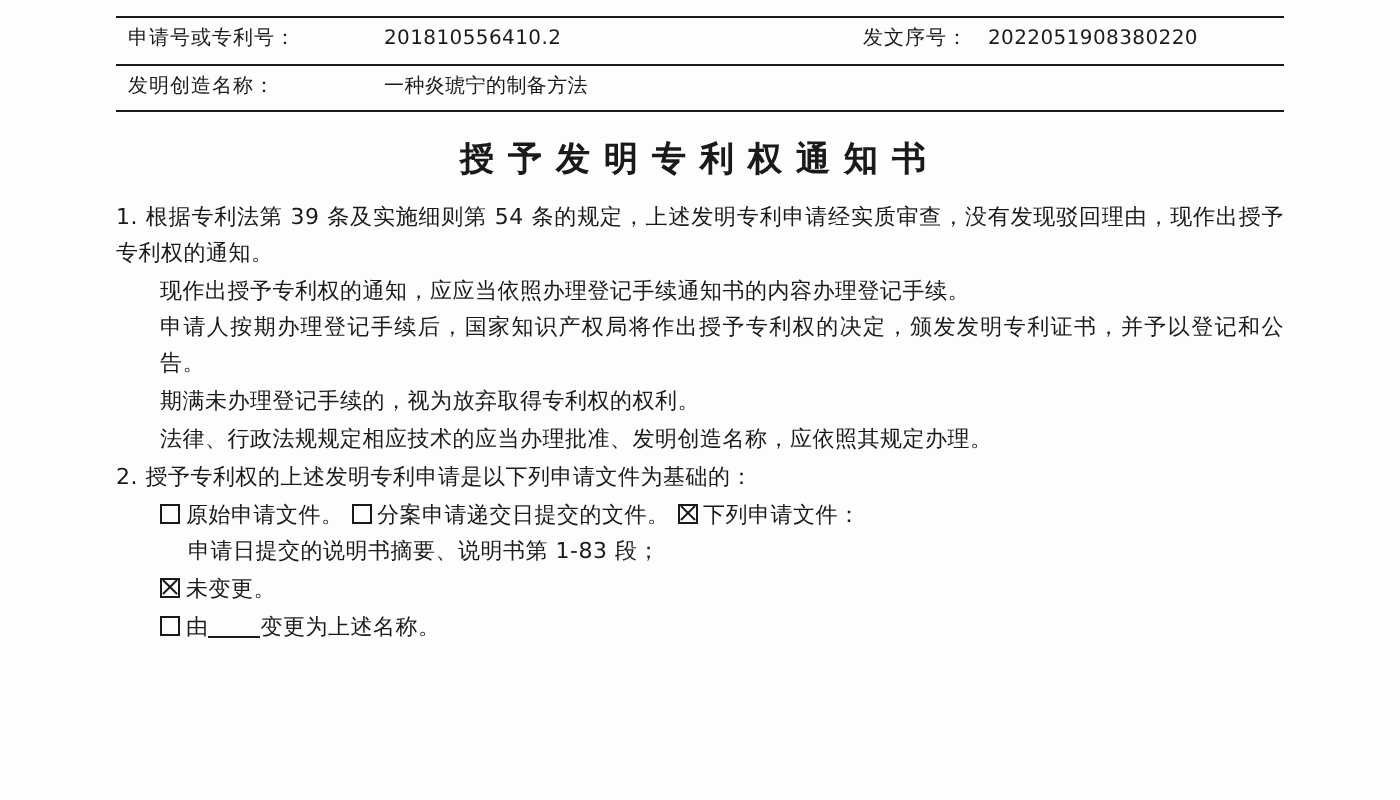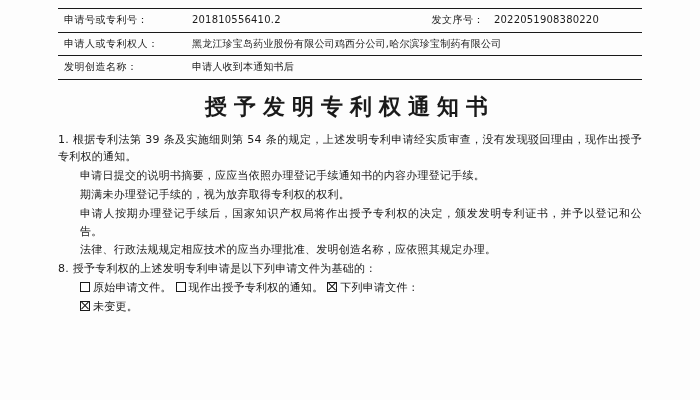--- a/index.html
+++ b/index.html
@@ -49,21 +49,21 @@
   }
   .val {
     letter-spacing: 0.2px;
   }
   .row1-lbl { width: 118px; }
   .row1-val { width: 190px; margin-top: 44px; }
   .row1-lbl2 { width: 92px; text-align: right; padding-right: 8px; margin-top: 41px; }
   
   .doc-title {
     text-align: center;
-    font-size: 22px;
+    font-size: 17px;
     font-weight: bold;
     letter-spacing: 7px;
     margin: 12px 0 9px 0;
     font-family: "DejaVu Serif", "Liberation Serif", serif;
   }
   
   .body-text {
     font-size: 11px;
     line-height: 1.62;
     letter-spacing: 0.25px;
@@ -119,49 +119,49 @@
 
   <table class="header-table">
     <tbody>
         <tr>
       <td class="lbl row1-lbl">申请号或专利号：</td>
       <td class="val row1-val">201810556410.2</td>
       <td class="lbl row1-lbl2">发文序号：</td>
       <td class="val">2022051908380220</td>
     </tr>
     <tr>
-      <td class="lbl">申请人或专利权人：</td>
-      <td class="val" colspan="3">黑龙江珍宝岛药业股份有限公司鸡西分公司,哈尔滨珍宝制药有限公司</td>
-    </tr>
-    <tr>
       <td class="lbl">发明创造名称：</td>
-      <td class="val" colspan="3">申请人收到本通知书后</td>
+      <td class="val" colspan="3">一种炎琥宁的制备方法</td>
     </tr>
   </tbody>
     </table>
 
   <div class="doc-title">授予发明专利权通知书</div>
 
   <div class="body-text">
 
     <div class="p indent1">1. 根据专利法第 39 条及实施细则第 54 条的规定，上述发明专利申请经实质审查，没有发现驳回理由，现作出授予专利权的通知。</div>
-    <div class="p indent2">申请日提交的说明书摘要，应应当依照办理登记手续通知书的内容办理登记手续。</div>
+    <div class="p indent2">现作出授予专利权的通知，应应当依照办理登记手续通知书的内容办理登记手续。</div>
+    <div class="p indent2">申请人按期办理登记手续后，国家知识产权局将作出授予专利权的决定，颁发发明专利证书，并予以登记和公告。</div>
     <div class="p indent2">期满未办理登记手续的，视为放弃取得专利权的权利。</div>
-    <div class="p indent2">申请人按期办理登记手续后，国家知识产权局将作出授予专利权的决定，颁发发明专利证书，并予以登记和公告。</div>
     <div class="p indent2">法律、行政法规规定相应技术的应当办理批准、发明创造名称，应依照其规定办理。</div>
 
-    <div class="p indent1">8. 授予专利权的上述发明专利申请是以下列申请文件为基础的：</div>
+    <div class="p indent1">2. 授予专利权的上述发明专利申请是以下列申请文件为基础的：</div>
 
     <div class="chkline">
       <span class="nowrap"><span class="box"></span><span>原始申请文件。</span></span>
-      <span class="nowrap"><span class="box"></span><span>现作出授予专利权的通知。</span></span>
+      <span class="nowrap"><span class="box"></span><span>分案申请递交日提交的文件。</span></span>
       <span class="nowrap"><span class="box checked"></span><span>下列申请文件：</span></span>
     </div>
 
+    <div class="p indent3">申请日提交的说明书摘要、说明书第 1-83 段；</div>
 
 
     <div class="chkline">
       <span class="box checked"></span><span>未变更。</span>
     </div>
 
+    <div class="chkline">
+      <span class="box"></span><span>由</span><span class="ul"></span><span>变更为上述名称。</span>
+    </div>
 
   </div>
 </div>
 
 </body></html>

